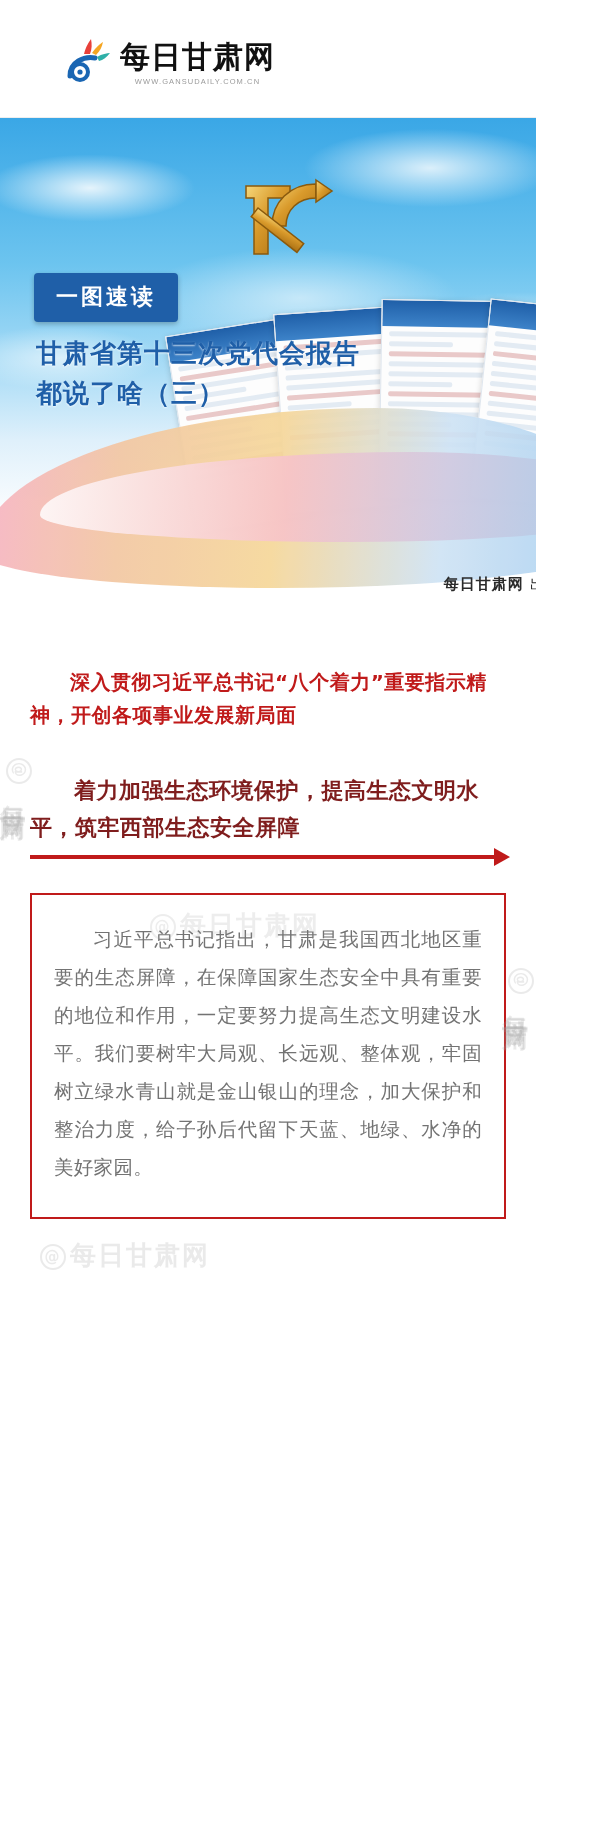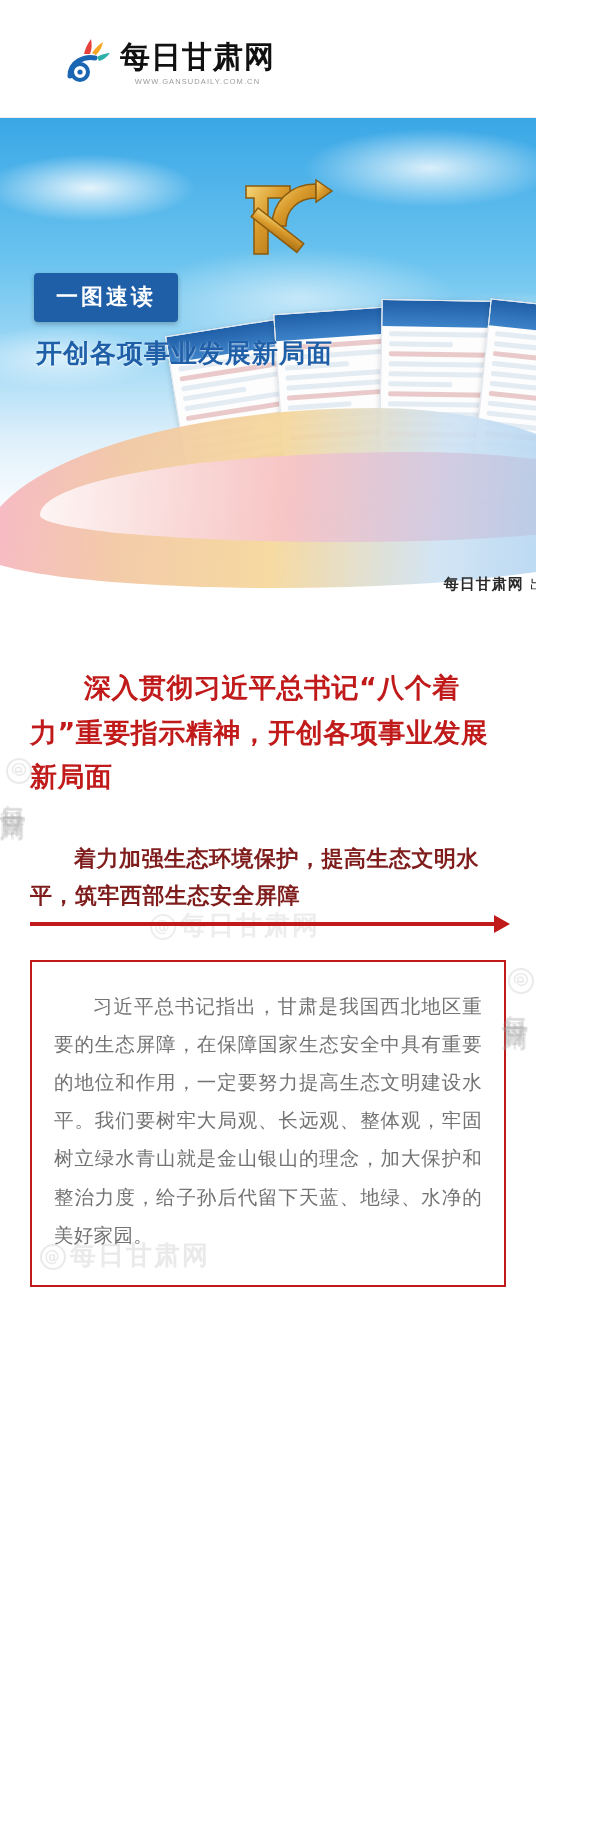--- a/index.html
+++ b/index.html
@@ -181,21 +181,21 @@
   }
   .hero-credit .light { font-weight: normal; }
 
   
   .content {
     position: relative;
     padding: 28px 30px 40px 30px;
   }
   .section-title {
     color: #c01a1a;
-    font-size: 27px;
+    font-size: 20px;
     font-weight: bold;
     line-height: 1.65;
     letter-spacing: .5px;
     text-indent: 2em;
     font-family: "DejaVu Sans", sans-serif;
   }
 
   .para {
     margin-top: 26px;
     color: #15397a;
@@ -382,21 +382,22 @@
           <div class="pl short"></div>
       </div>
     </div>
 
     <div class="ribbon"></div>
     <div class="ribbon2"></div>
 
     <div class="badge-speed">一图速读</div>
 
     <div class="hero-title">
-      <div>开创各项事业发展新局面</div>
+      <div>甘肃省第十三次党代会报告</div>
+      <div>都说了啥（三）</div>
     </div>
 
     <div class="hero-credit">
       <span>每日甘肃网</span>
       <span class="light">出品</span>
     </div>
   </div>
 
   <div class="content">
 

